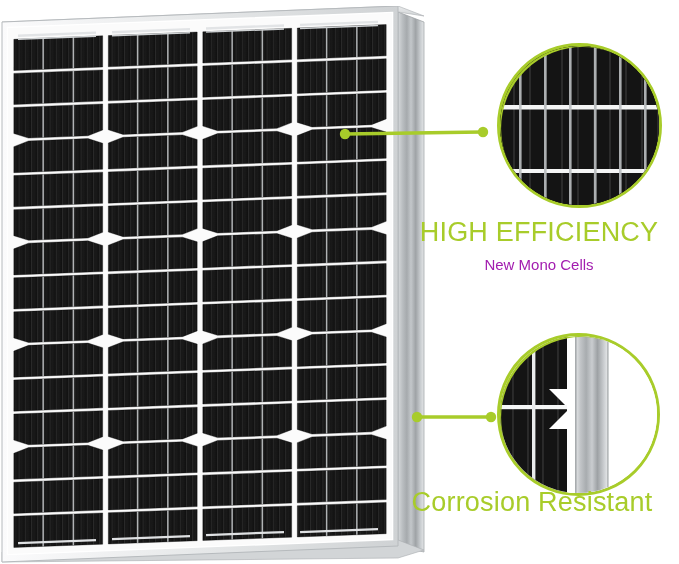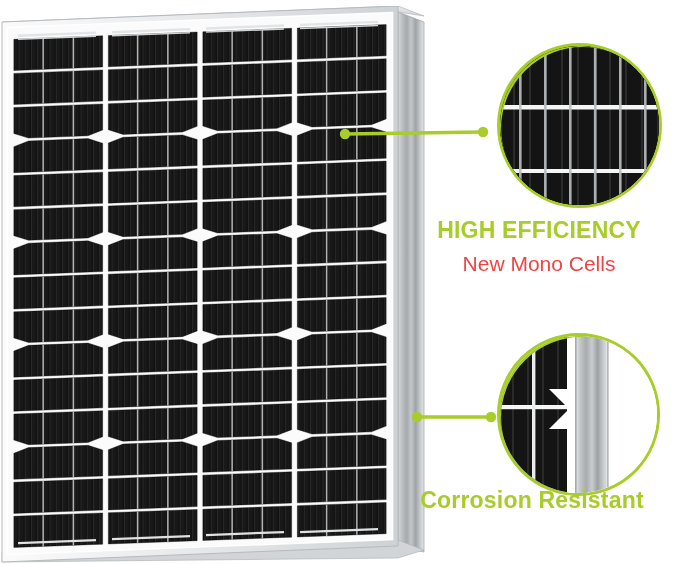--- a/index.html
+++ b/index.html
@@ -17,23 +17,23 @@
           border:3px solid #a8cc2a;background:#15120f;}
   .circle-bot{left:497px;top:333px;width:163px;height:163px;
           border:3px solid #a8cc2a;background:#ffffff;}
   .circ-svg{position:absolute;left:-3px;top:-3px;}
 
   
   .leader{position:absolute;}
 
   
   .cap{position:absolute;text-align:center;width:270px;}
-  .cap-title{font-size:23px;font-weight:bold;color:#a8cc2a;
+  .cap-title{font-size:27px;font-weight:normal;color:#a8cc2a;
              letter-spacing:.2px;line-height:1.1;white-space:nowrap;}
-  .cap-sub{font-size:21px;font-weight:normal;color:#ef4444;
+  .cap-sub{font-size:15px;font-weight:normal;color:#a21caf;
            line-height:1.1;white-space:nowrap;margin-top:9px;}
   .cap-top{left:404px;top:218px;}
   .cap-bot{left:397px;top:488px;}
 </style>
 </head>
 <body>
 
 <div id="stage">
 
   <div class="panel-wrap">

